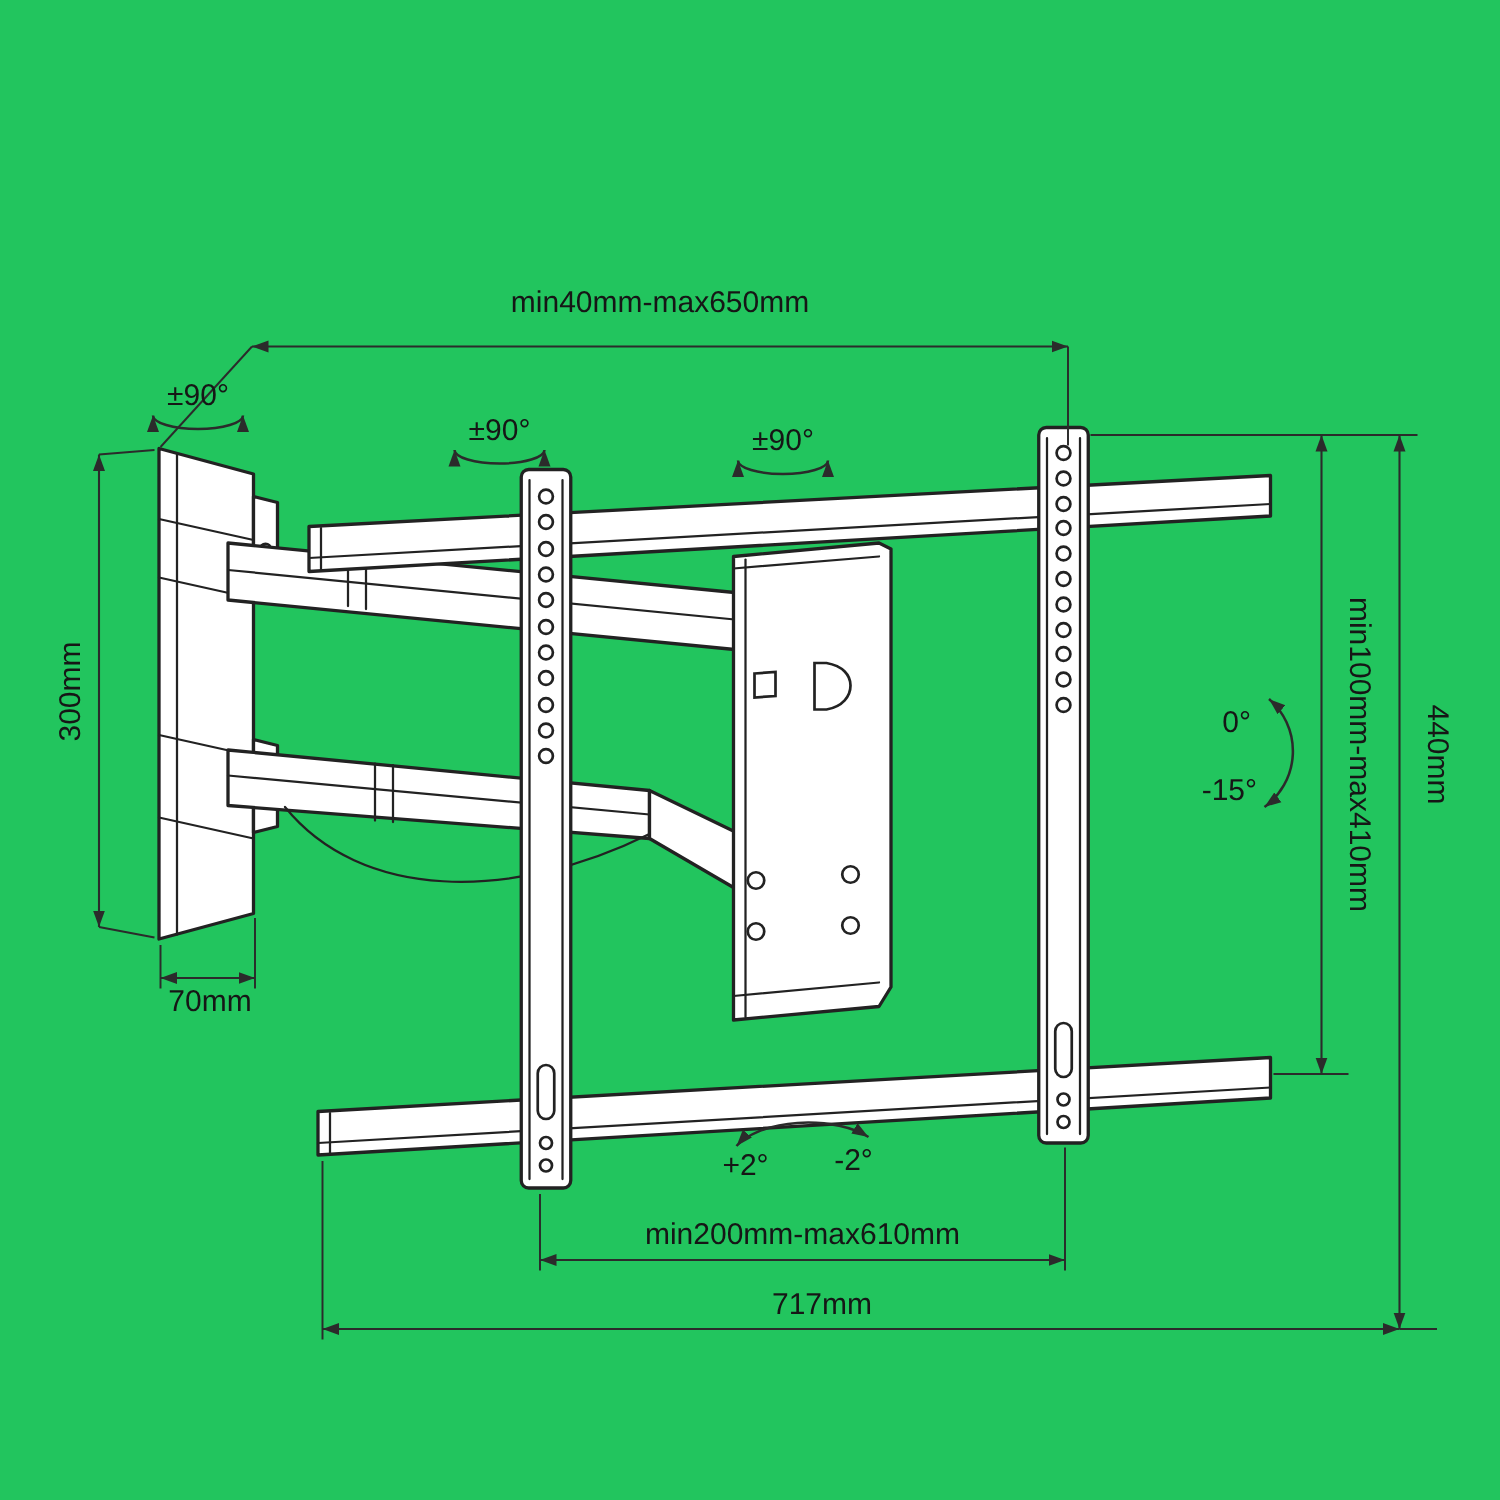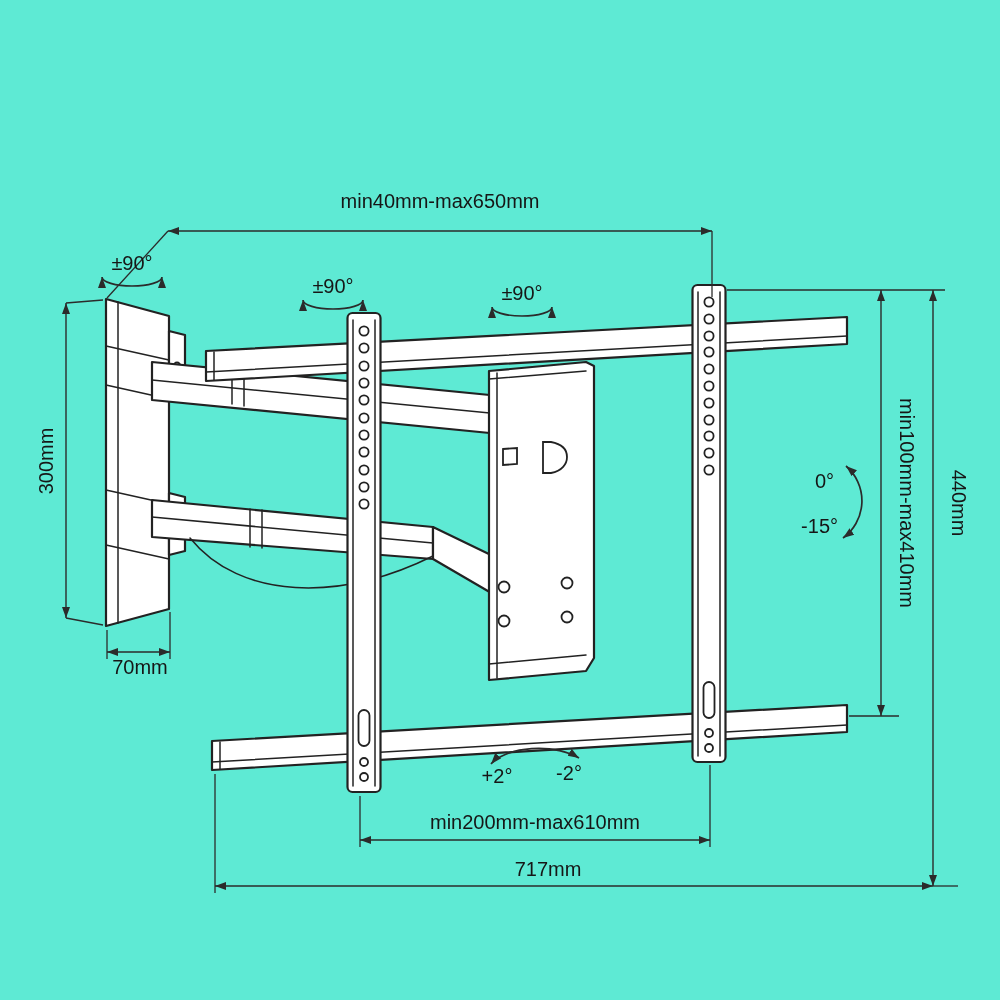--- a/index.html
+++ b/index.html
@@ -1,17 +1,17 @@
 <!DOCTYPE html>
 <html><head>
 <meta charset="utf-8">
 <title>Diagram</title>
 <style>
   html,body{margin:0;padding:0;background:#ffffff;}
-  .stage{width:1000px;height:1000px;background:#5eead4;position:relative;overflow:hidden;}
+  .stage{width:1000px;height:1000px;background:#22c55e;position:relative;overflow:hidden;}
   svg{display:block;}
   .outline{fill:#ffffff;stroke:#222222;stroke-width:2.2;stroke-linejoin:round;stroke-linecap:round;}
   .inner{fill:none;stroke:#222222;stroke-width:1.5;stroke-linecap:round;}
   .hole{fill:#ffffff;stroke:#222222;stroke-width:1.8;}
   .dim{fill:none;stroke:#2b2b2b;stroke-width:1.4;}
   .ext{fill:none;stroke:#2b2b2b;stroke-width:1.3;}
   .arc{fill:none;stroke:#2b2b2b;stroke-width:1.7;}
   text.lbl{font-family:"Liberation Sans","DejaVu Sans",sans-serif;font-size:20px;fill:#161616;}
 </style>
 </head>

